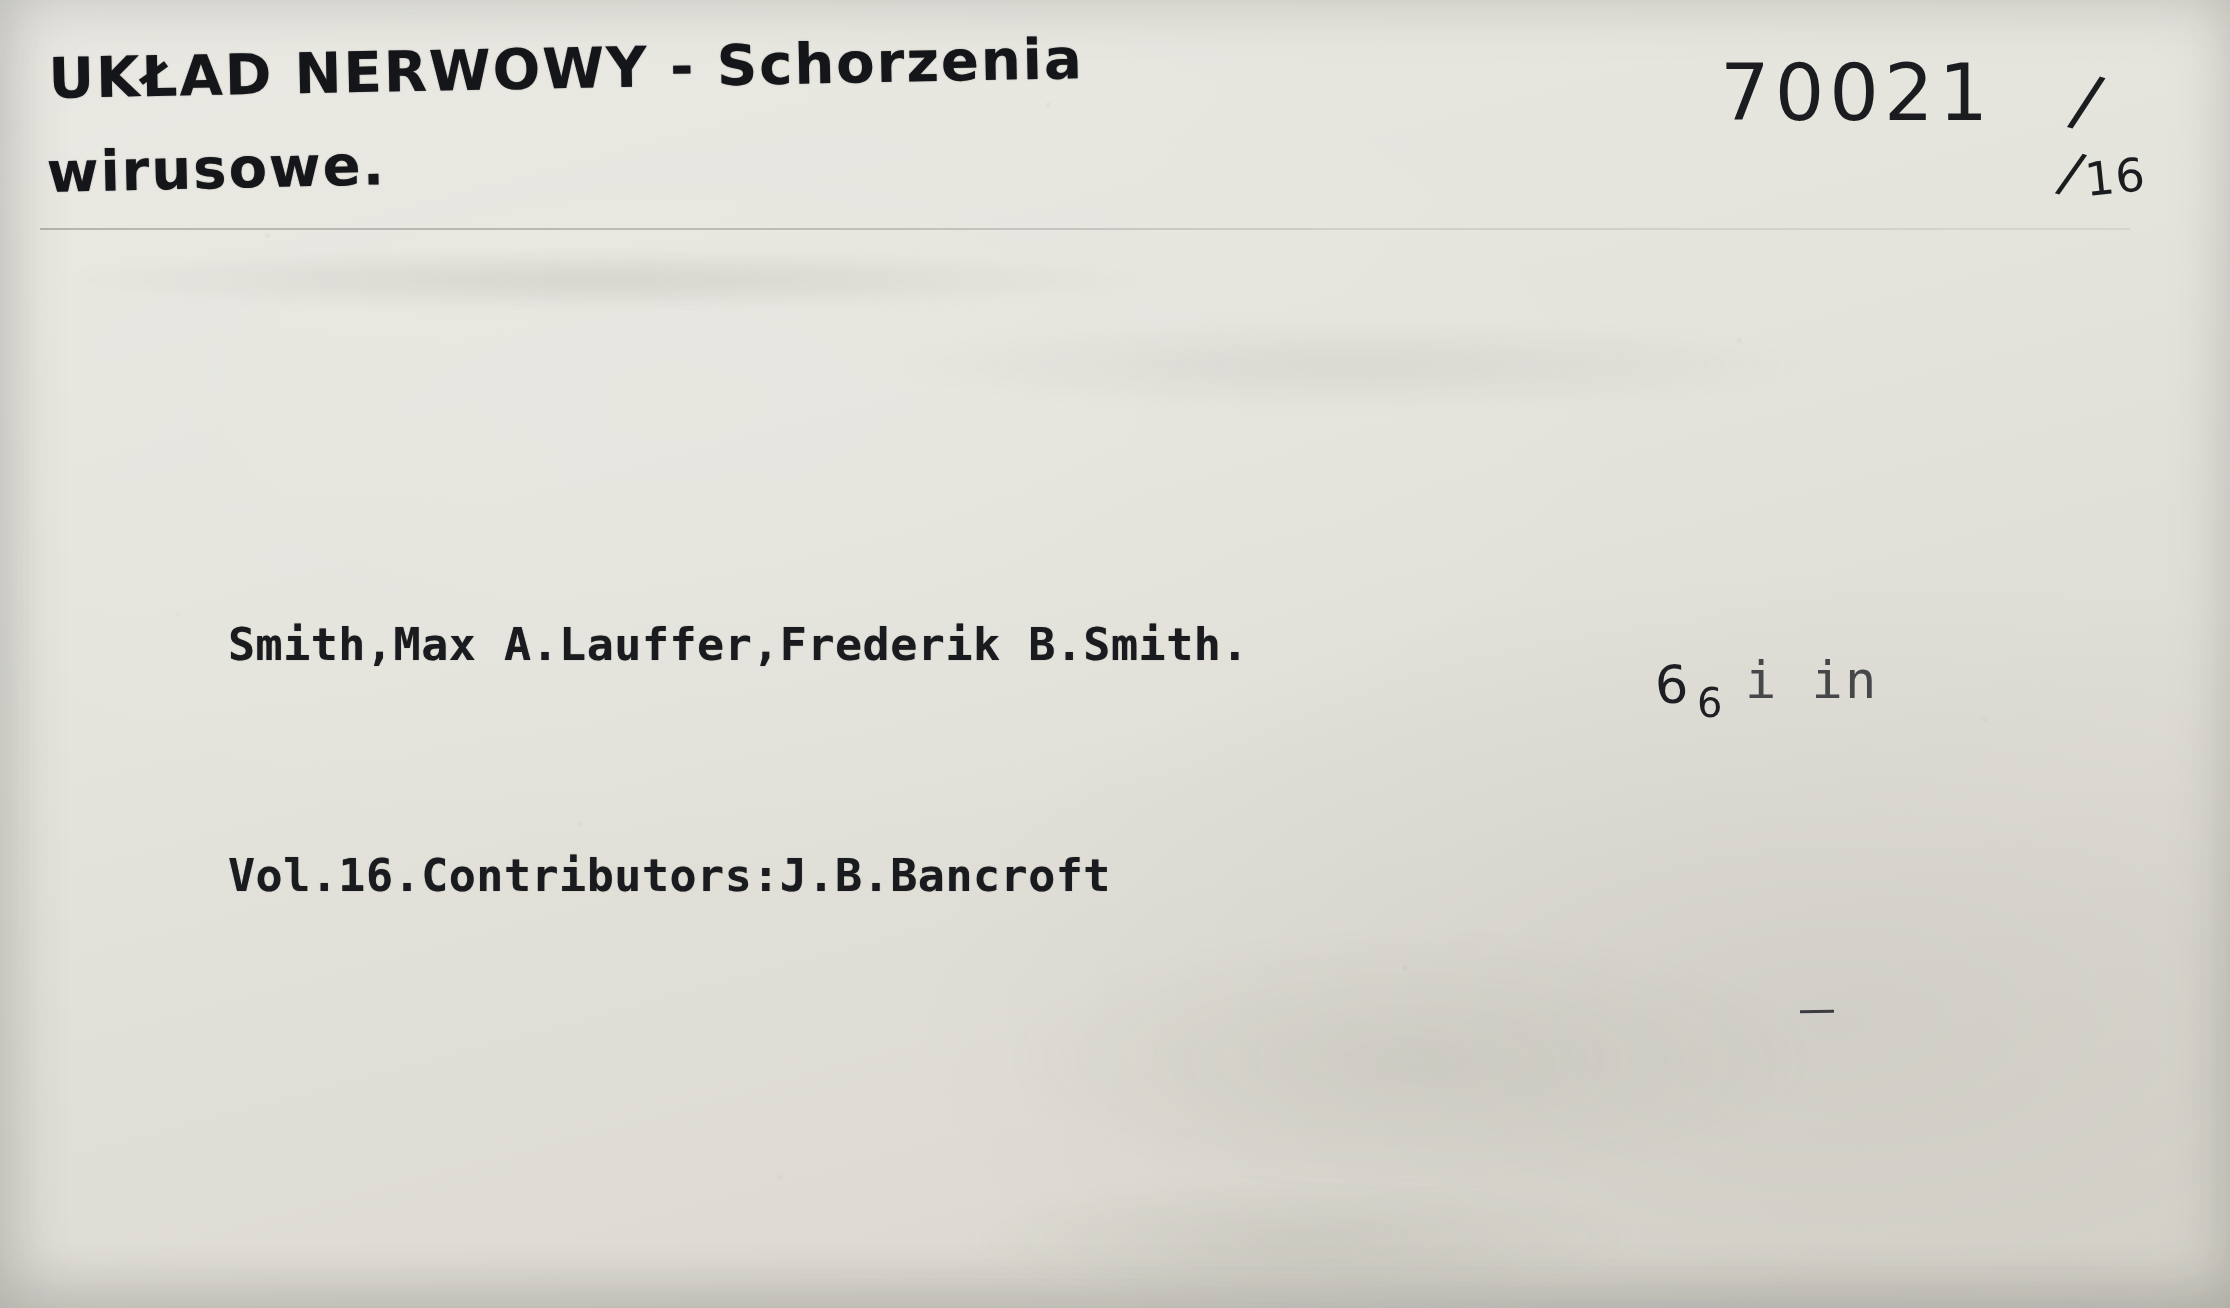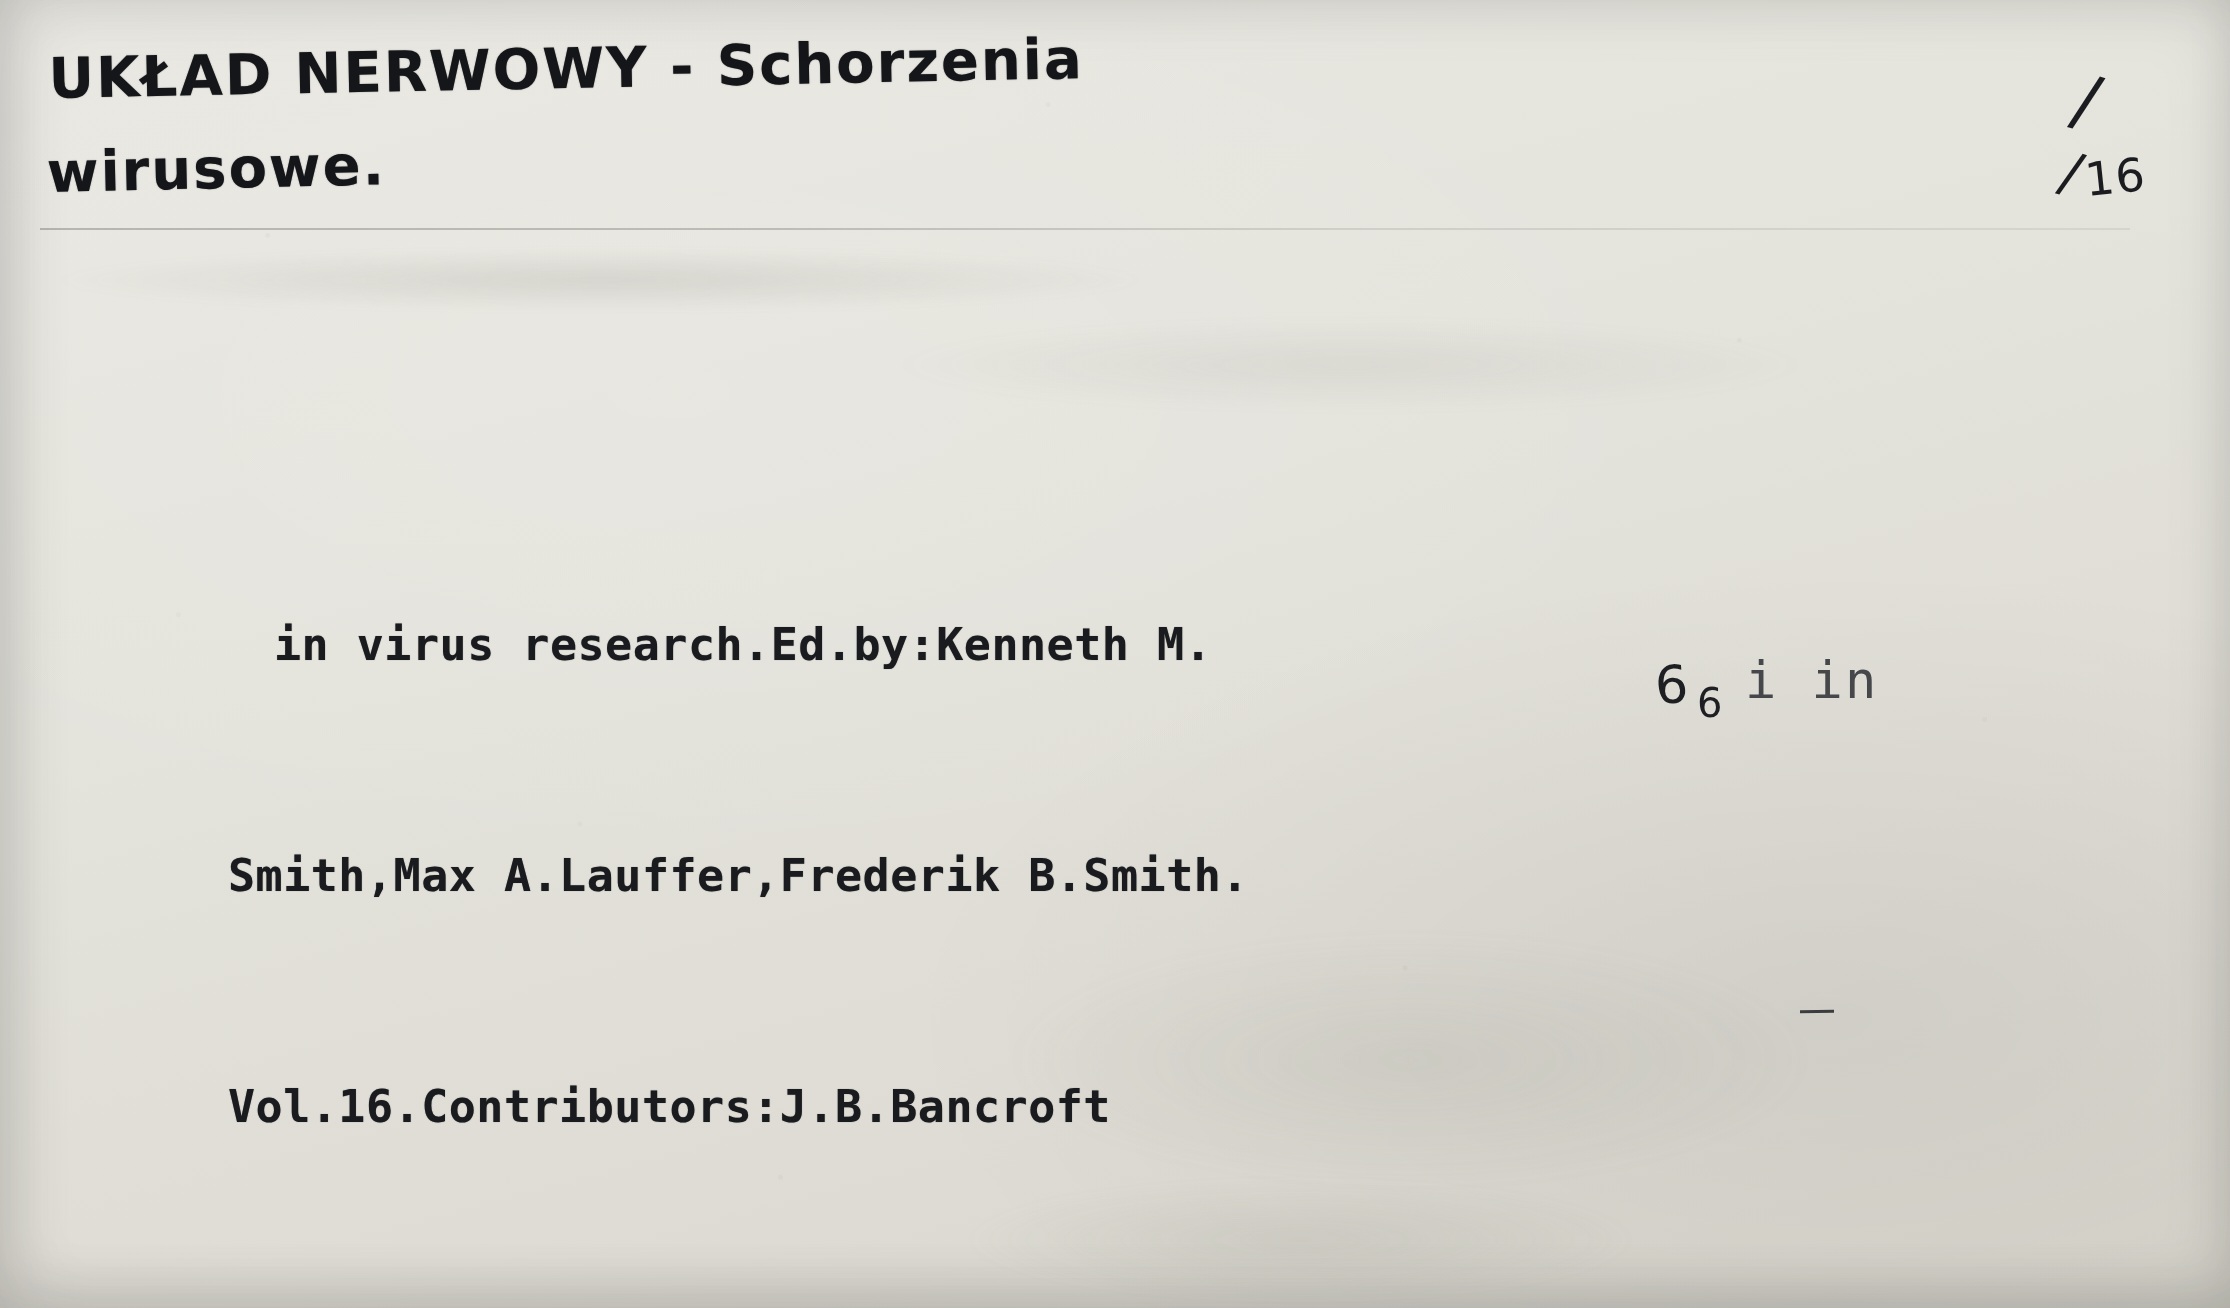--- a/index.html
+++ b/index.html
@@ -224,31 +224,31 @@
   <div class="grain"></div>
   <div class="smudge-a"></div>
   <div class="smudge-b"></div>
   <div class="smudge-c"></div>
   <div class="smudge-d"></div>
 
   <div class="hand" id="subject-line-1">UKŁAD NERWOWY - Schorzenia</div>
 
   <div class="hand" id="subject-line-2">wirusowe.</div>
 
+  <div id="call-number">70021</div>
 
   <div id="call-number-slash">/</div>
 
   <div id="call-number-volume-slash">/</div>
 
   <div id="call-number-volume">16</div>
 
   <div class="rule"></div>
 
   <div class="typed">
-    <span class="ln indent">in virus research.Ed.by:Kenneth M.</span>
     <span class="ln">Smith,Max A.Lauffer,Frederik B.Smith.</span>
     <span class="ln">Vol.16.Contributors:J.B.Bancroft</span>
     
     
     
   </div>
 
   <div id="annotation-size">6</div>
 
   <div id="annotation-superscript">6</div>

